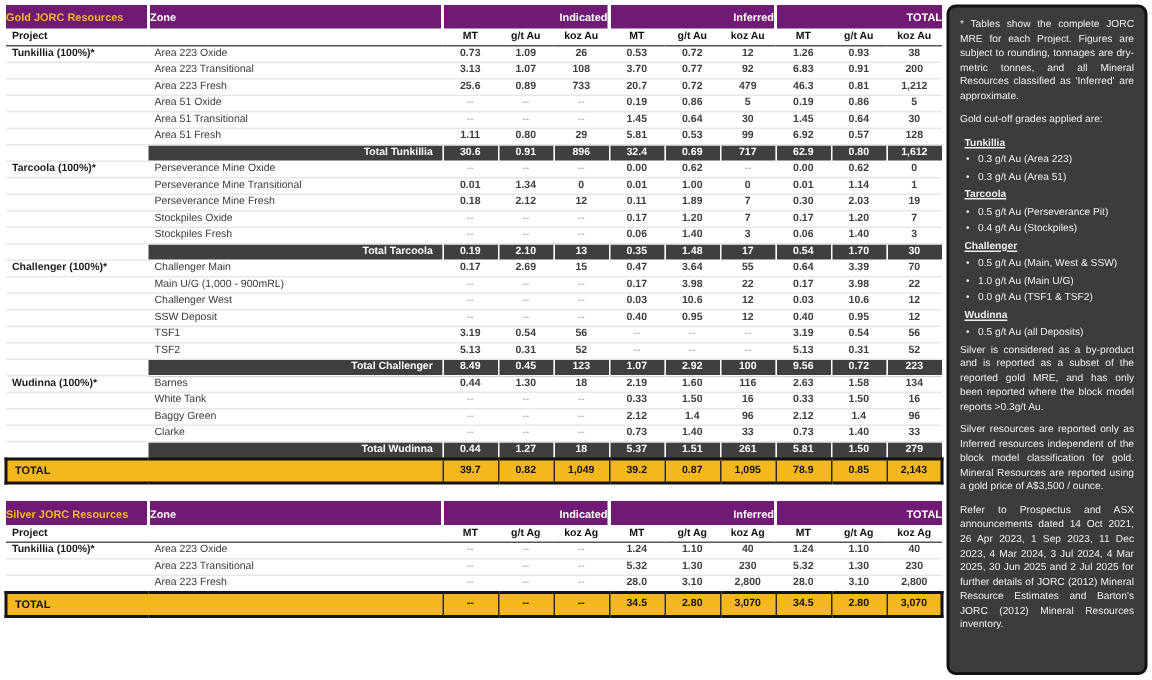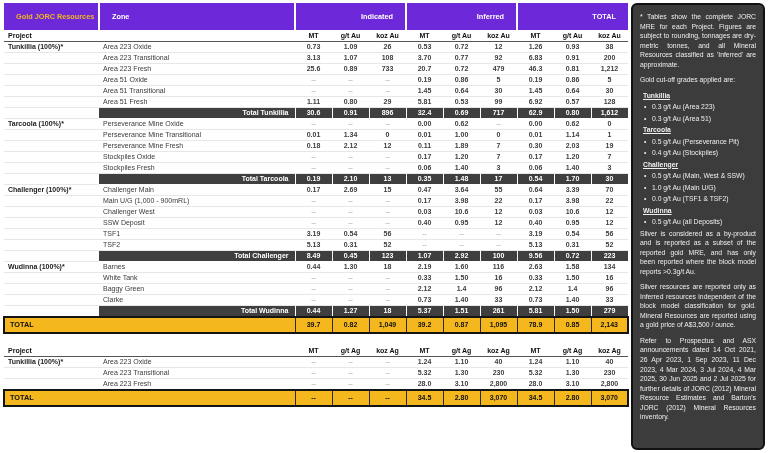--- a/index.html
+++ b/index.html
@@ -5,21 +5,21 @@
   html,body{margin:0;padding:0;background:#fff;}
   .page{position:relative;width:768px;height:453px;background:#ffffff;overflow:hidden;
         font-family:"Liberation Sans",sans-serif;-webkit-font-smoothing:antialiased;}
   .tables{position:absolute;left:3px;top:3px;width:625px;}
   .gap{height:11px;}
 
   table.jorc{border-collapse:collapse;table-layout:fixed;width:625px;font-size:7px;color:#222;}
   col.c-proj{width:95px;} col.c-zone{width:196px;} col.c-num{width:37px;}
 
   
-  tr.hdr1 th{background:#6d28d9;color:#fff;font-weight:700;height:27px;padding:0 12px;
+  tr.hdr1 th{background:#701a75;color:#fff;font-weight:700;height:16px;padding:0 0;
              text-align:left;font-size:7.3px;border-right:2px solid #fff;white-space:nowrap;overflow:hidden;}
   tr.hdr1 th:last-child{border-right:none;}
   tr.hdr1 th.title{color:#F5B71E;}
   tr.hdr1 th.grp{text-align:right;}
 
   
   tr.hdr2 td{height:11px;padding:0 4px;font-weight:700;color:#111;border-bottom:1px solid #555;white-space:nowrap;}
   tr.hdr2 td.unit{text-align:center;}
 
   
@@ -445,20 +445,27 @@
           <col class="c-num">
           <col class="c-num">
         <col class="c-num">
           <col class="c-num">
           <col class="c-num">
         <col class="c-num">
           <col class="c-num">
           <col class="c-num">
       </colgroup>
       <tbody>
+          <tr class="hdr1">
+            <th class="title">Silver JORC Resources</th>
+            <th>Zone</th>
+            <th class="grp" colspan="3">Indicated</th>
+            <th class="grp" colspan="3">Inferred</th>
+            <th class="grp" colspan="3">TOTAL</th>
+          </tr>
           <tr class="hdr2">
             <td>Project</td>
             <td></td>
             <td class="unit">MT</td>
             <td class="unit">g/t Ag</td>
             <td class="unit">koz Ag</td>
             <td class="unit">MT</td>
             <td class="unit">g/t Ag</td>
             <td class="unit">koz Ag</td>
             <td class="unit">MT</td>

